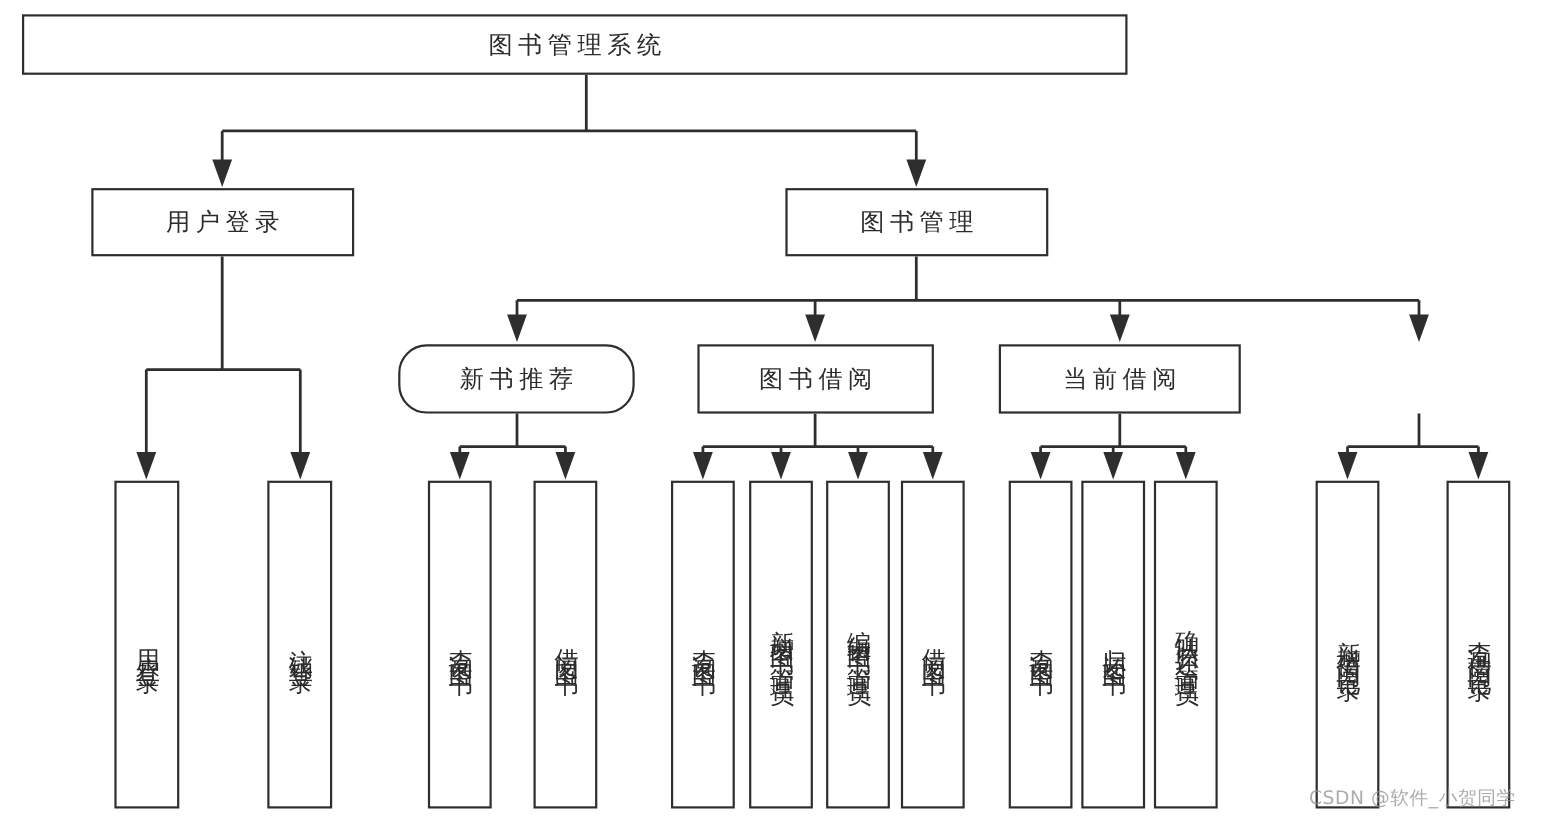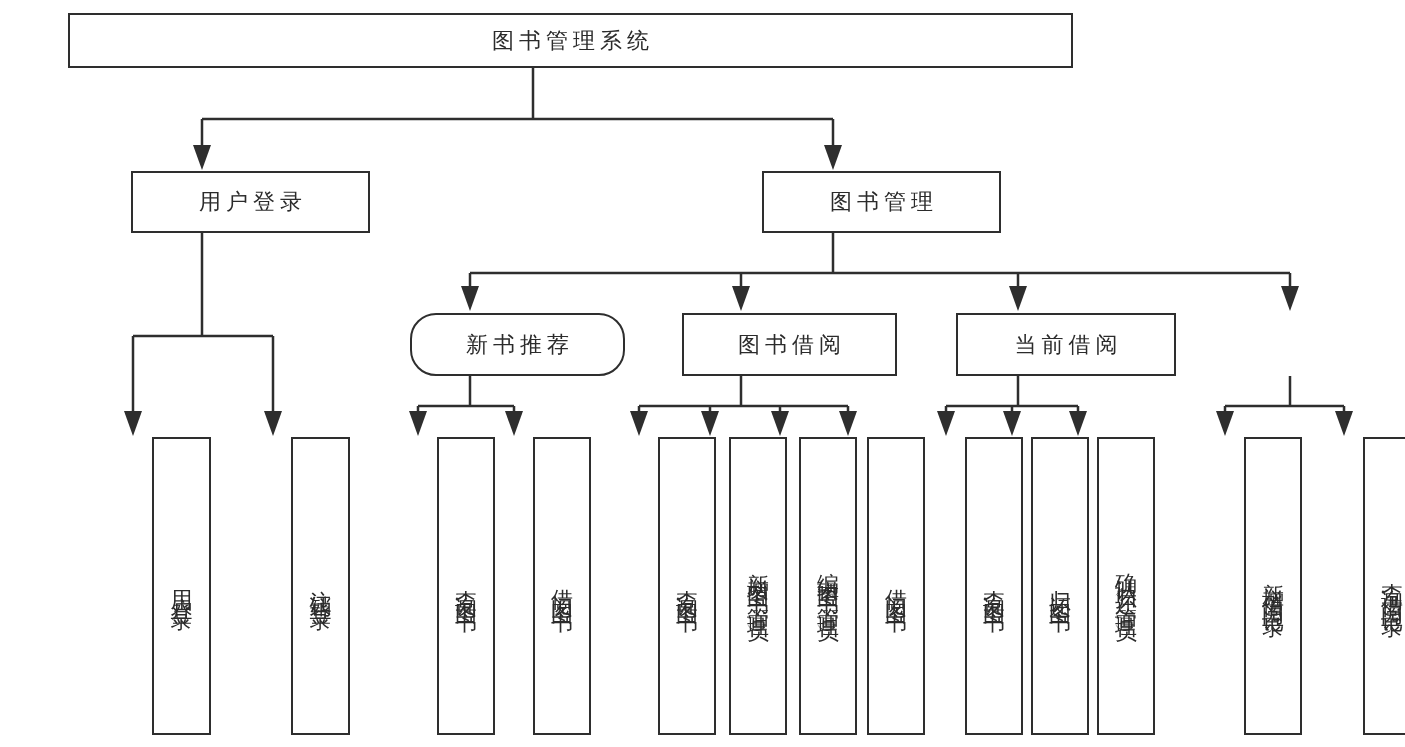--- a/index.html
+++ b/index.html
@@ -21,21 +21,20 @@
     position: absolute;
     box-sizing: border-box;
     background: #ffffff;
     border: 2.5px solid #2e2e2e;
     display: flex;
     align-items: center;
     justify-content: center;
     color: #2b2b2b;
     font-size: 22px;
     z-index: 2;
-    margin-left: 48px;
   }
   .node.h span {
     letter-spacing: 5px;
     text-indent: 5px;
     white-space: nowrap;
   }
   .node.v span {
     writing-mode: vertical-rl;
     letter-spacing: 7px;
     line-height: 1.0;
@@ -154,13 +153,14 @@
     <span>确认归还（管理员）</span>
   </div>
 
   <div class="node v" style="left:1196px; top:437px; width:58px; height:298px;">
     <span>新增借阅记录</span>
   </div>
   <div class="node v" style="left:1315px; top:437px; width:58px; height:298px;">
     <span>查询借阅记录</span>
   </div>
 
+  <div class="watermark">CSDN @软件_小贺同学</div>
 </div>
 
 </body></html>

